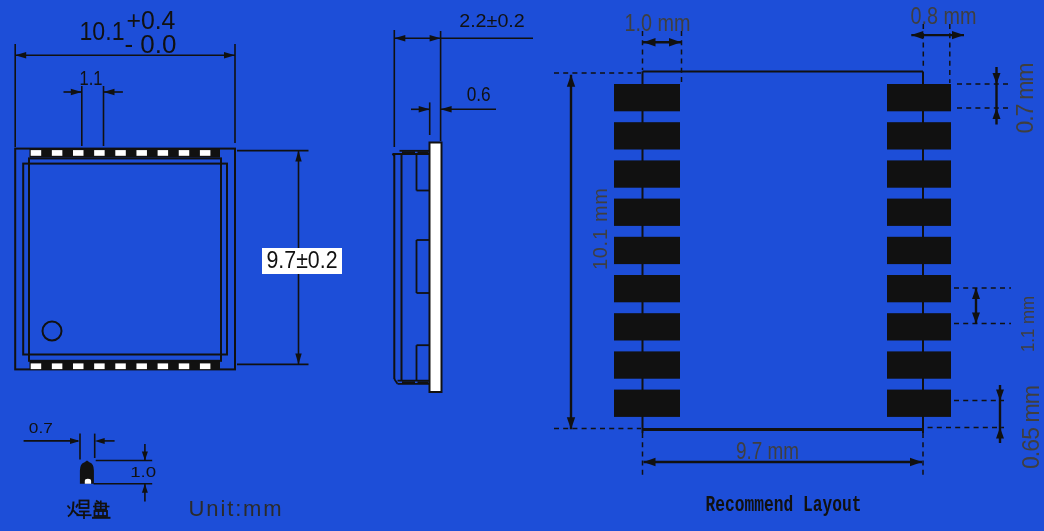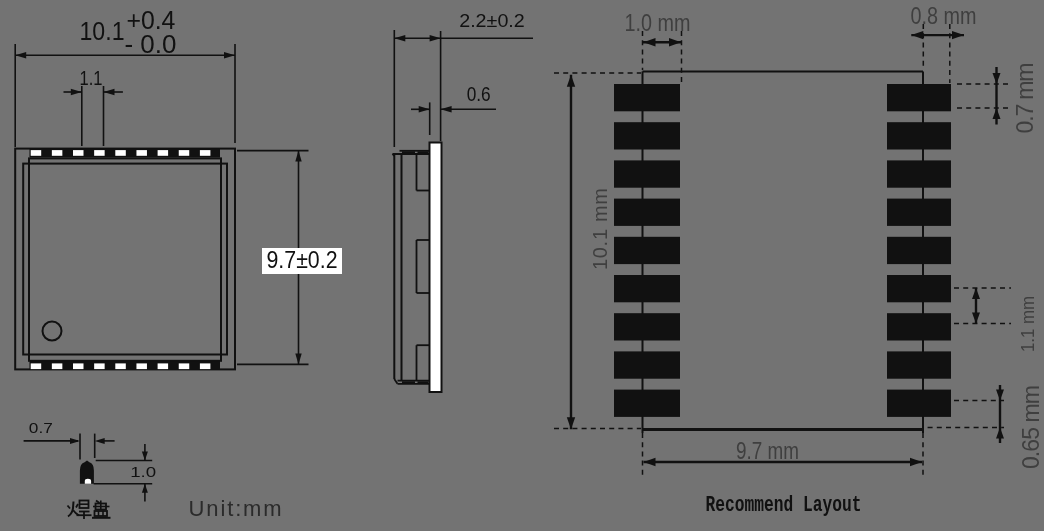--- a/index.html
+++ b/index.html
@@ -1,15 +1,15 @@
 <!DOCTYPE html>
 <html><head><meta charset="utf-8"><title>Package Drawing</title>
 <style>
 html,body{margin:0;padding:0;background:#fff;}
-#page{position:relative;width:1044px;height:531px;background:#737373;overflow:hidden;}
+#page{position:relative;width:1044px;height:531px;background:#1d4ed8;overflow:hidden;}
 </style></head>
 <body>
 
 <div id="page">
 <svg width="1044" height="531" viewBox="0 0 1044 531">
 
 <g>
         <rect x="15.2" y="148.6" width="219.8" height="220.8" fill="none" stroke="#111" stroke-width="2"></rect>
       </g>
 

